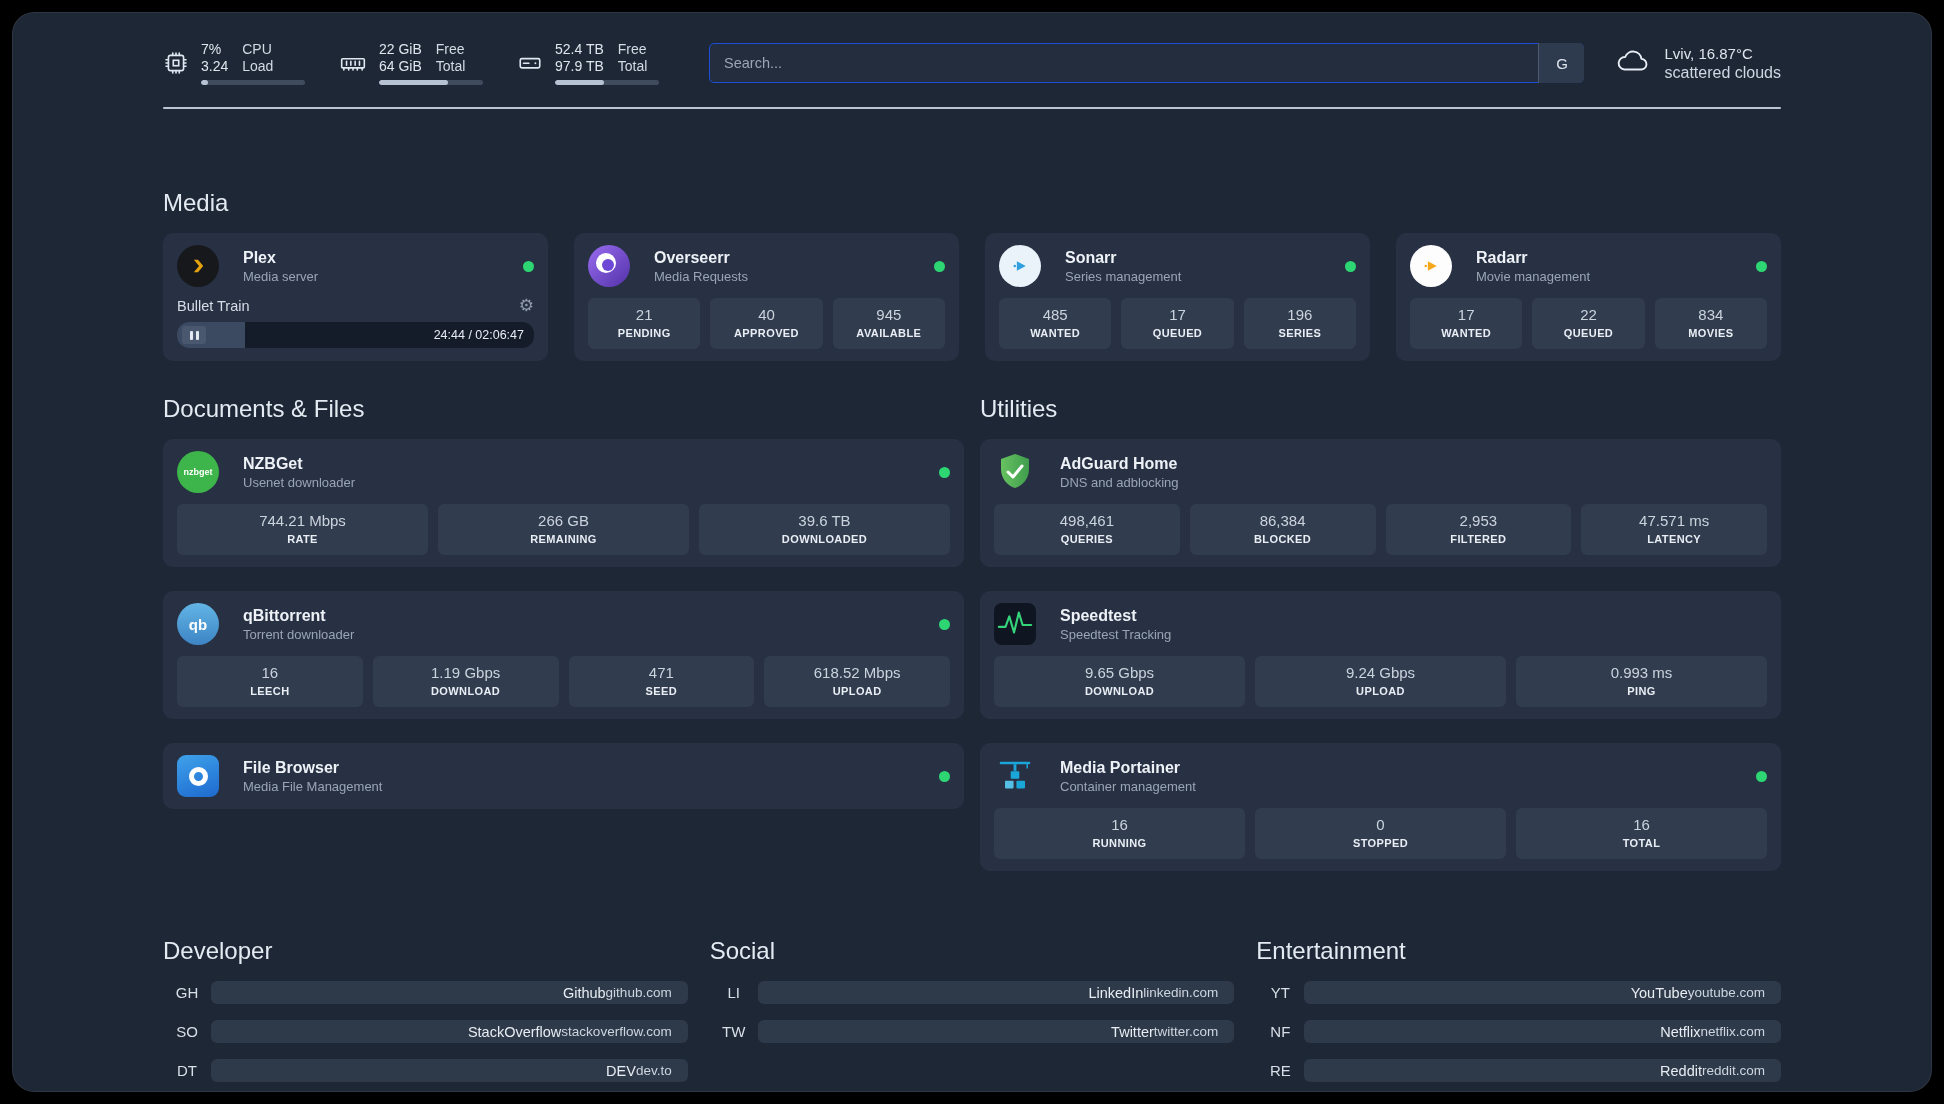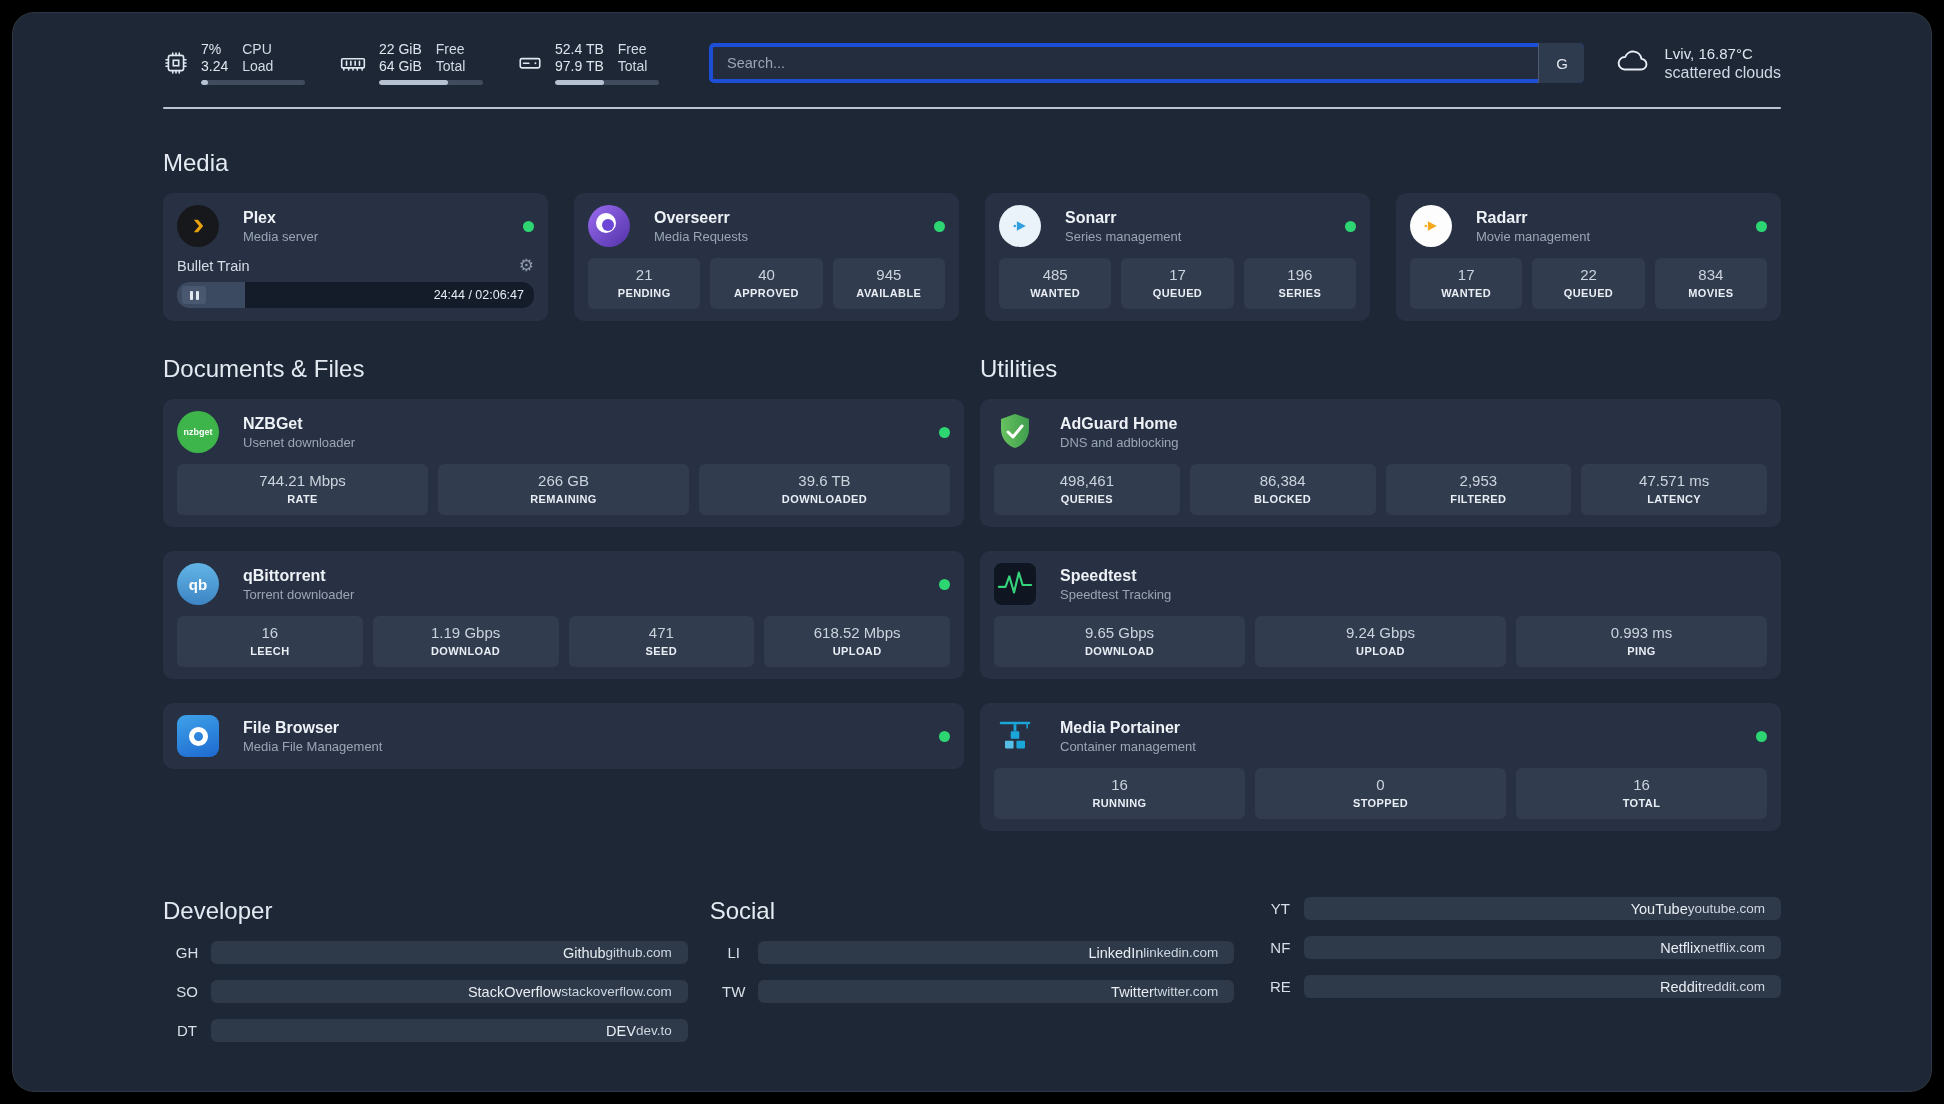--- a/index.html
+++ b/index.html
@@ -17,39 +17,39 @@
   .res svg { display:block; }
   .res-body { width:104px; }
   .res-rows { display:flex; gap:14px; }
   .res-col { display:flex; flex-direction:column; font-size:14px; line-height:17px; color:#dfe6ee; }
   .res-col.labs { color:#d2dae4; }
   .bar { margin-top:5px; height:5px; border-radius:3px; background:rgba(130,145,170,.35); overflow:hidden; }
   .bar-fill { height:100%; border-radius:3px; background:#b6c1d1; }
 
   .search-wrap { flex:1; position:relative; margin:0 30px 0 16px; height:40px; }
   .search-input {
-    width:100%; height:100%; background:#232d3e; border:4px solid #1d4ed8; border-radius:5px;
+    width:100%; height:100%; background:#232d3e; border:1px solid #1d4ed8; border-radius:5px;
     color:#c7d0dc; font-size:14.5px; padding:0 60px 0 14px; outline:none;
     font-family:"Liberation Sans", sans-serif;
   }
   .search-input::placeholder { color:#9aa5b5; }
   .search-addon {
     position:absolute; right:0; top:0; bottom:0; width:46px; background:#2e3a4d;
     border-left:1px solid #4d5a70; border-radius:0 5px 5px 0;
     display:flex; align-items:center; justify-content:center; font-size:15px; color:#dfe6ee; cursor:pointer;
   }
   .weather { display:flex; align-items:center; gap:12px; }
   .weather-text { display:flex; flex-direction:column; font-size:15px; line-height:19px; color:#dde4ed; }
   .weather-text .cond { font-size:16px; color:#cfd7e2; }
 
   .divider { margin-top:22px; height:2px; background:rgba(215,224,236,.85); border:none; border-radius:1px; }
 
   
   .section-h { font-size:24px; font-weight:500; color:#e3eaf2; margin:0 0 16px; }
-  .media-h { margin-top:40px; }
+  .media-h { margin-top:80px; }
   .grid4 { display:grid; grid-template-columns:repeat(4,1fr); gap:26px; }
   .cols2 { display:grid; grid-template-columns:1fr 1fr; column-gap:16px; margin-top:34px; align-items:start; }
   .cols3 { display:grid; grid-template-columns:1fr 1fr 1fr; column-gap:22px; margin-top:42px; align-items:start; }
 
   
   .card { background:#273143; border-radius:10px; padding:12px 14px; margin-bottom:24px; }
   .grid4 .card { margin-bottom:0; }
   .card-head { display:flex; align-items:center; gap:24px; }
   .meta { display:flex; flex-direction:column; }
   .sname { font-size:16px; font-weight:600; color:#eef2f7; line-height:20px; }
@@ -543,20 +543,21 @@
         <div class="bk-row">
           <span class="bk-abbr">TW</span>
           <span class="bk-pill">
             <span class="bk-name">Twitter</span>
             <span class="bk-url">twitter.com</span>
           </span>
         </div>
       </div>
 
       <div>
+        <h2 class="section-h">Entertainment</h2>
         <div class="bk-row">
           <span class="bk-abbr">YT</span>
           <span class="bk-pill">
             <span class="bk-name">YouTube</span>
             <span class="bk-url">youtube.com</span>
           </span>
         </div>
         <div class="bk-row">
           <span class="bk-abbr">NF</span>
           <span class="bk-pill">

